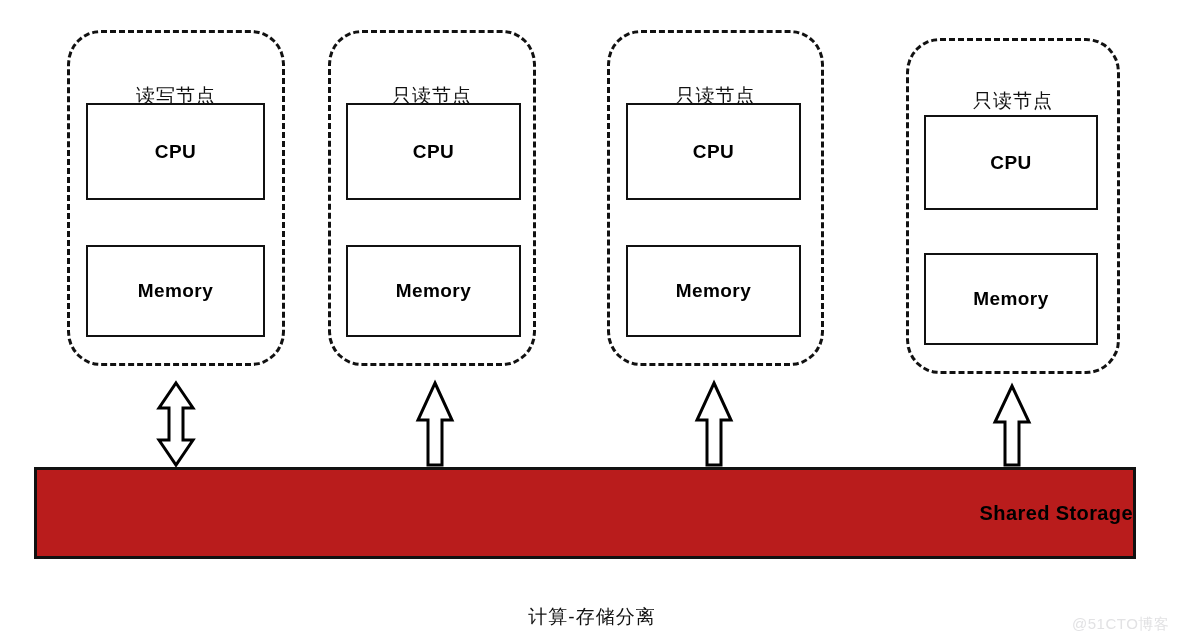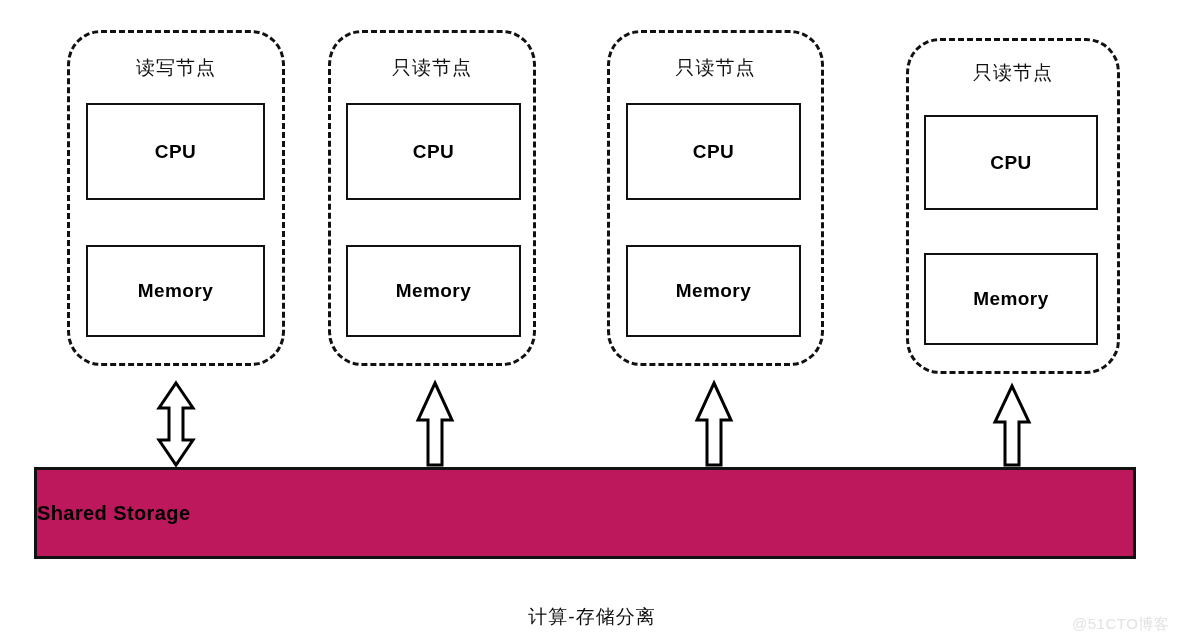--- a/index.html
+++ b/index.html
@@ -30,20 +30,21 @@
   .node-title {
     position: absolute;
     left: 0;
     right: 0;
     text-align: center;
     font-size: 19px;
     font-weight: 400;
     letter-spacing: 1px;
     color: #111111;
     white-space: nowrap;
+    margin-top: 28px;
   }
 
   
   .hwbox {
     position: absolute;
     border: 2.5px solid #111111;
     box-sizing: border-box;
     background: #ffffff;
     display: flex;
     align-items: center;
@@ -69,24 +70,24 @@
     stroke: #000000;
     stroke-width: 3;
     stroke-linejoin: miter;
   }
 
   
   #shared-storage {
     position: absolute;
     border: 3px solid #111111;
     box-sizing: border-box;
-    background: #be185d;
+    background: #b91c1c;
     display: flex;
     align-items: center;
-    justify-content: flex-start;
+    justify-content: flex-end;
   }
   #shared-storage .hwbox-label {
     font-size: 20px;
   }
 
   
   #caption {
     position: absolute;
     left: 0;
     right: 0;

